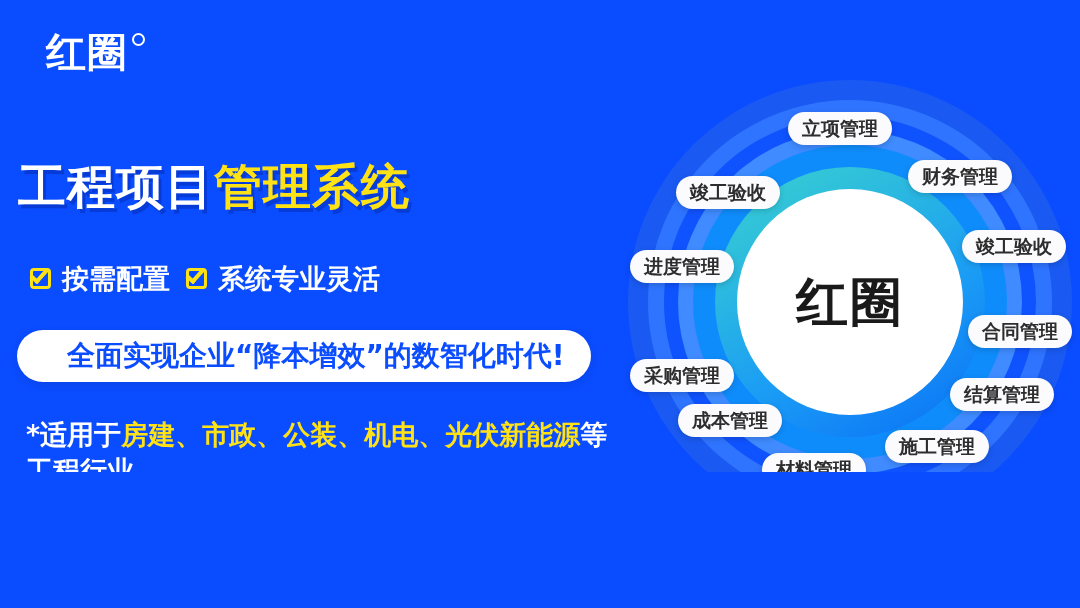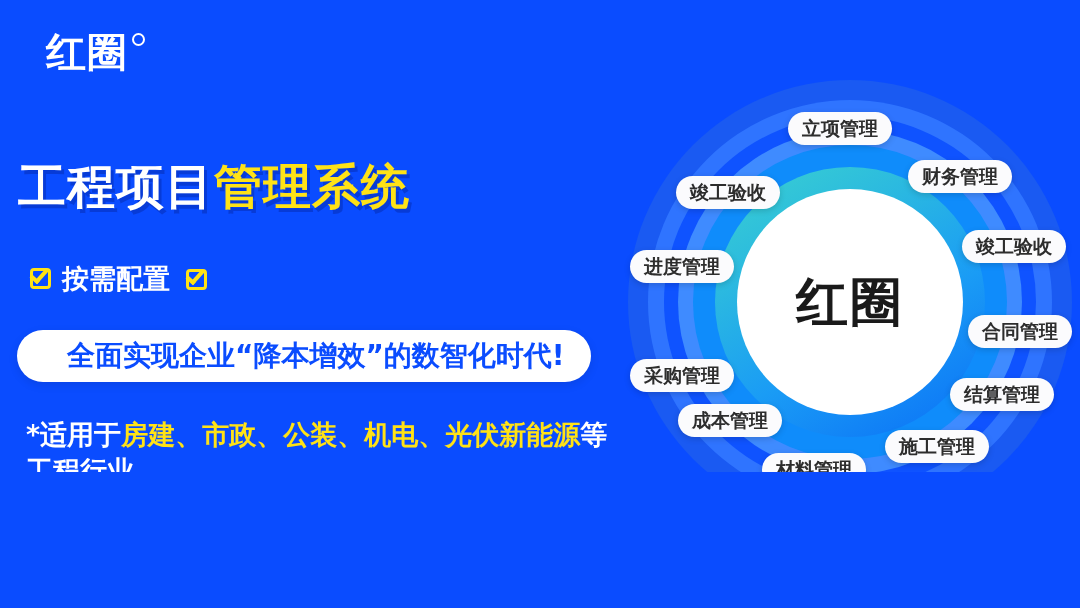--- a/index.html
+++ b/index.html
@@ -61,21 +61,21 @@
   }
   .hl-white { color: #ffffff; text-shadow: 3px 4px 0 rgba(3,30,140,.35); }
   .hl-yellow { color: #ffe216; text-shadow: 3px 4px 0 rgba(3,30,140,.35); }
 
   
   #features {
     position: absolute;
     left: 30px;
     top: 265px;
     display: flex;
-    align-items: flex-end;
+    align-items: center;
     gap: 16px;
   }
   .feature {
     display: flex;
     align-items: center;
     gap: 7px;
     white-space: nowrap;
   }
   .feature-label {
     font-size: 27px;
@@ -233,20 +233,21 @@
           <span class="box"></span>
           <span class="tick"></span>
         </span>
       <span class="feature-label">按需配置</span>
     </div>
     <div class="feature">
       <span class="check-icon">
           <span class="box"></span>
           <span class="tick"></span>
         </span>
+      <span class="feature-label">系统专业灵活</span>
     </div>
   </div>
 
   <div id="banner">
     <span id="banner-text">全面实现企业“降本增效”的数智化时代!</span>
   </div>
 
   <div id="footnote">
     <span class="fn-white">*适用于</span><span class="fn-yellow">房建、市政、公装、机电、光伏新能源</span><span class="fn-white">等工程行业</span>
   </div>

